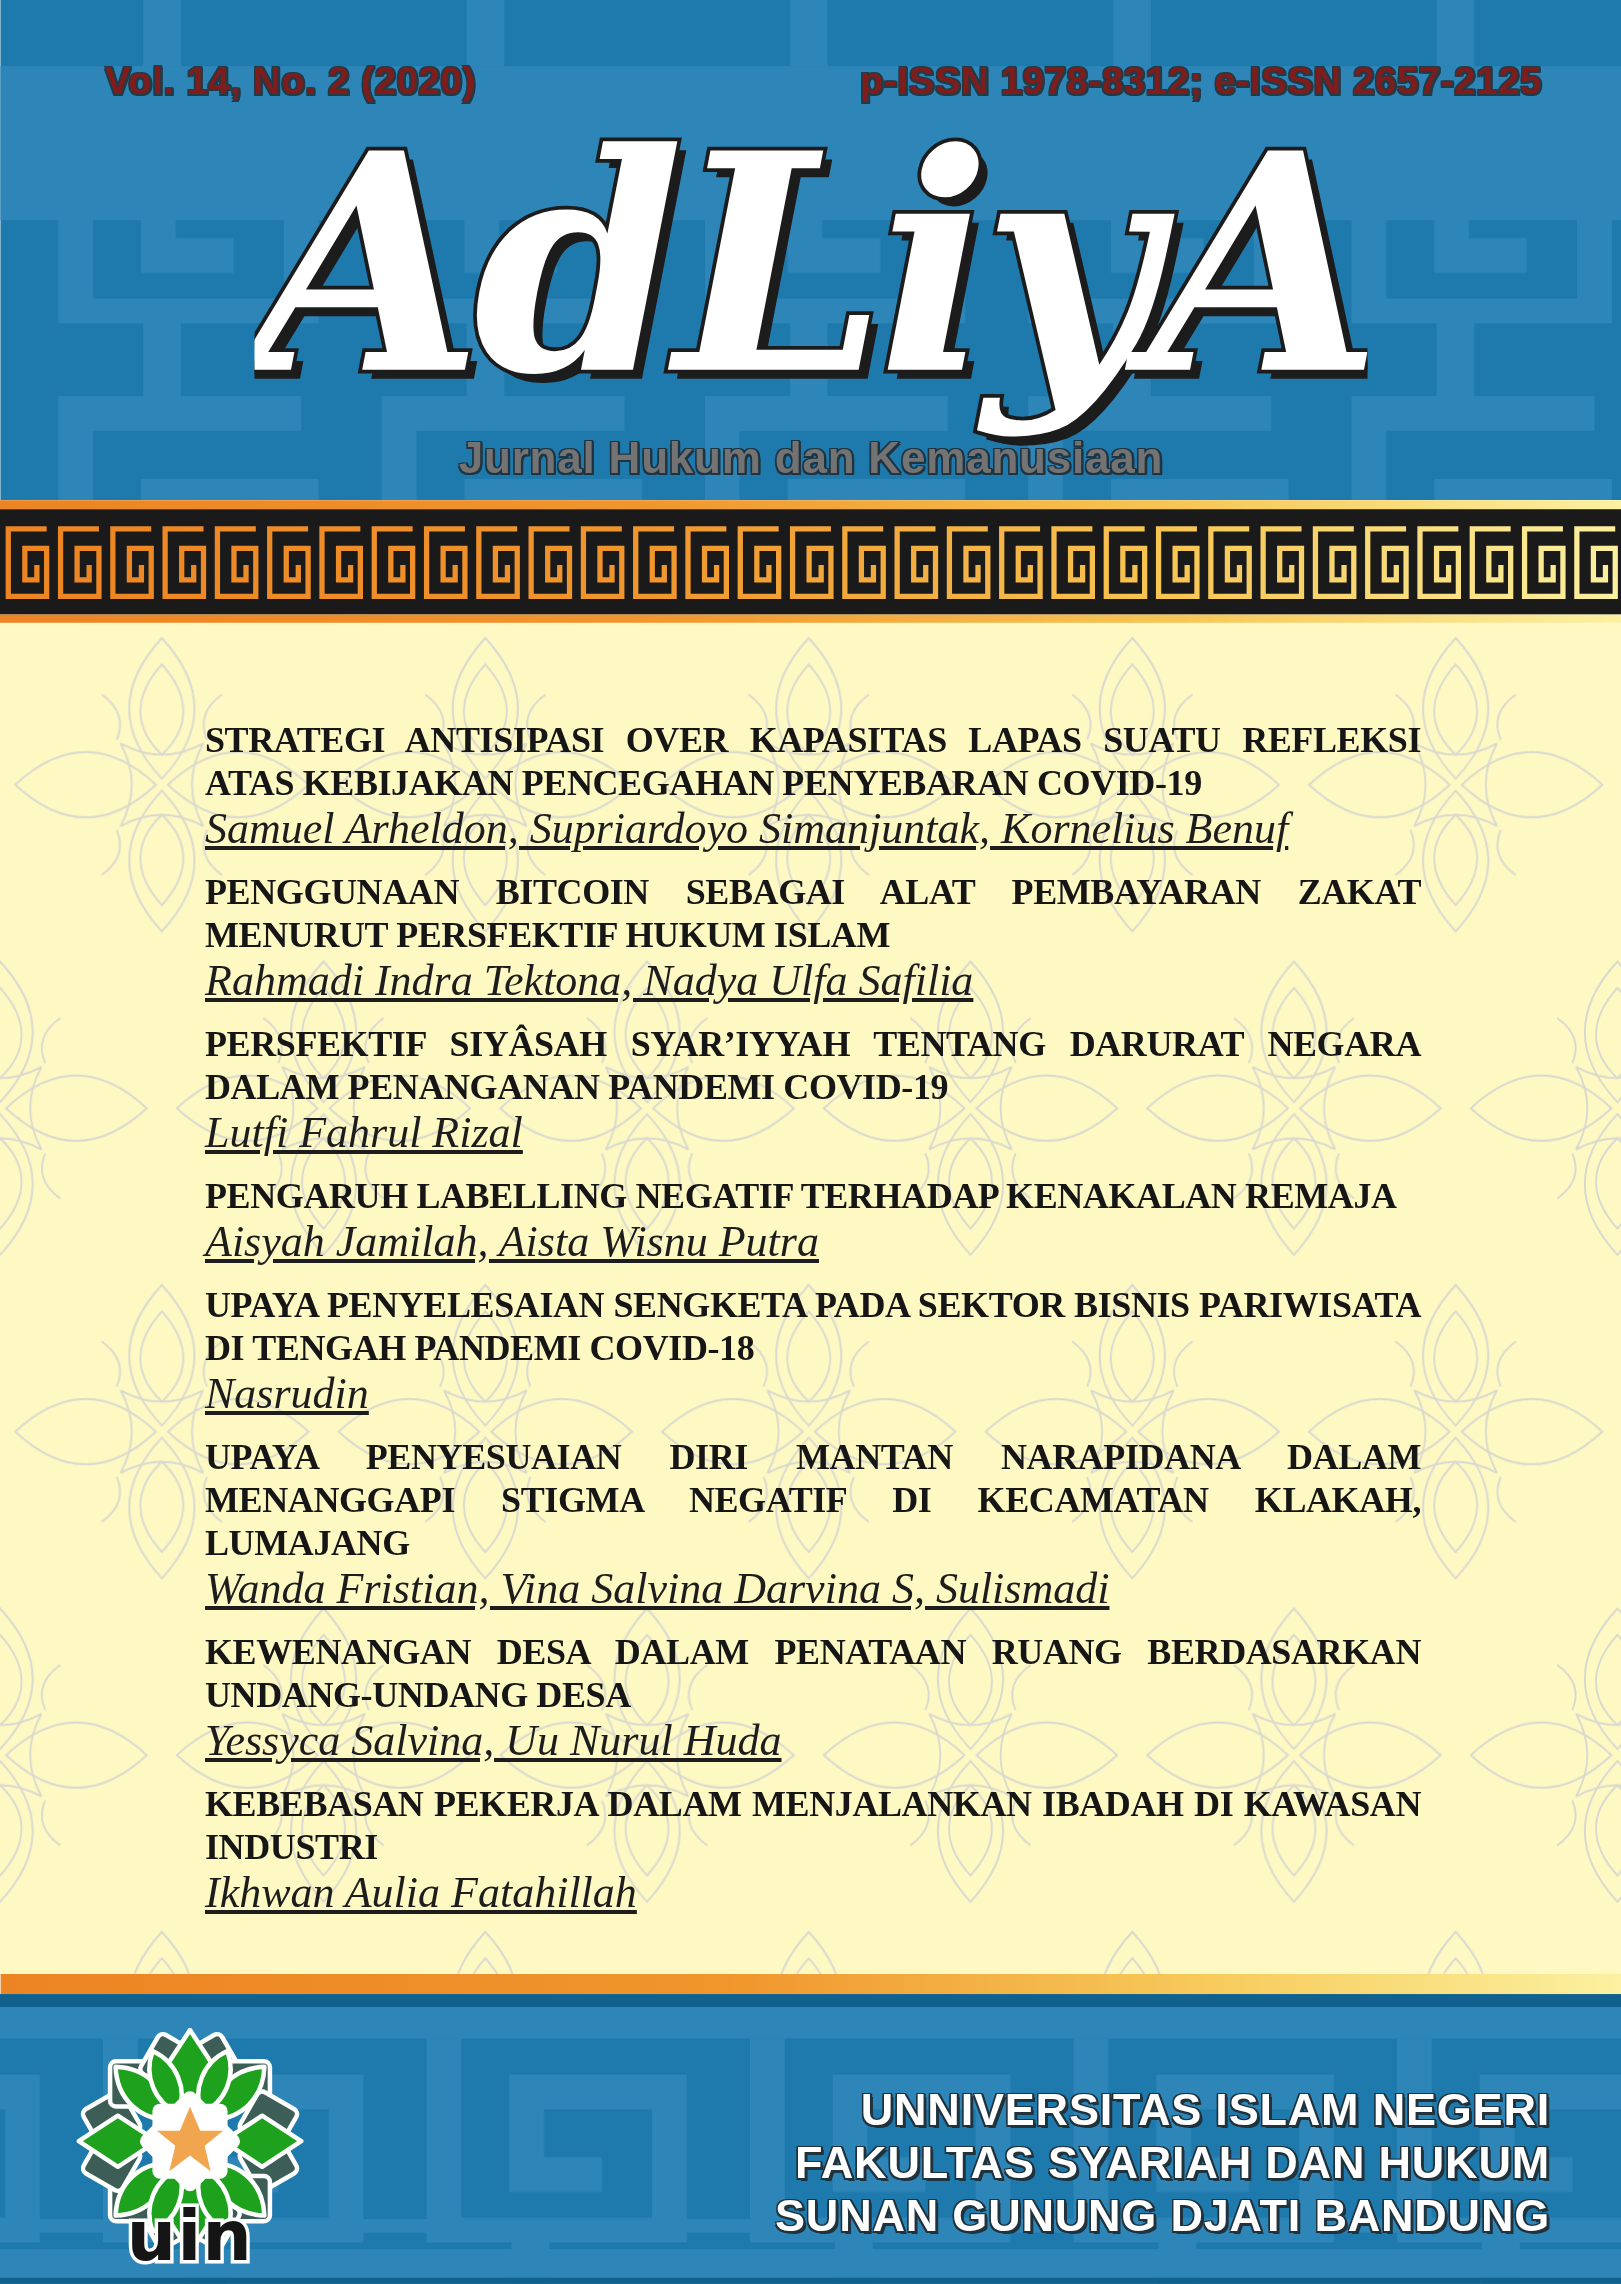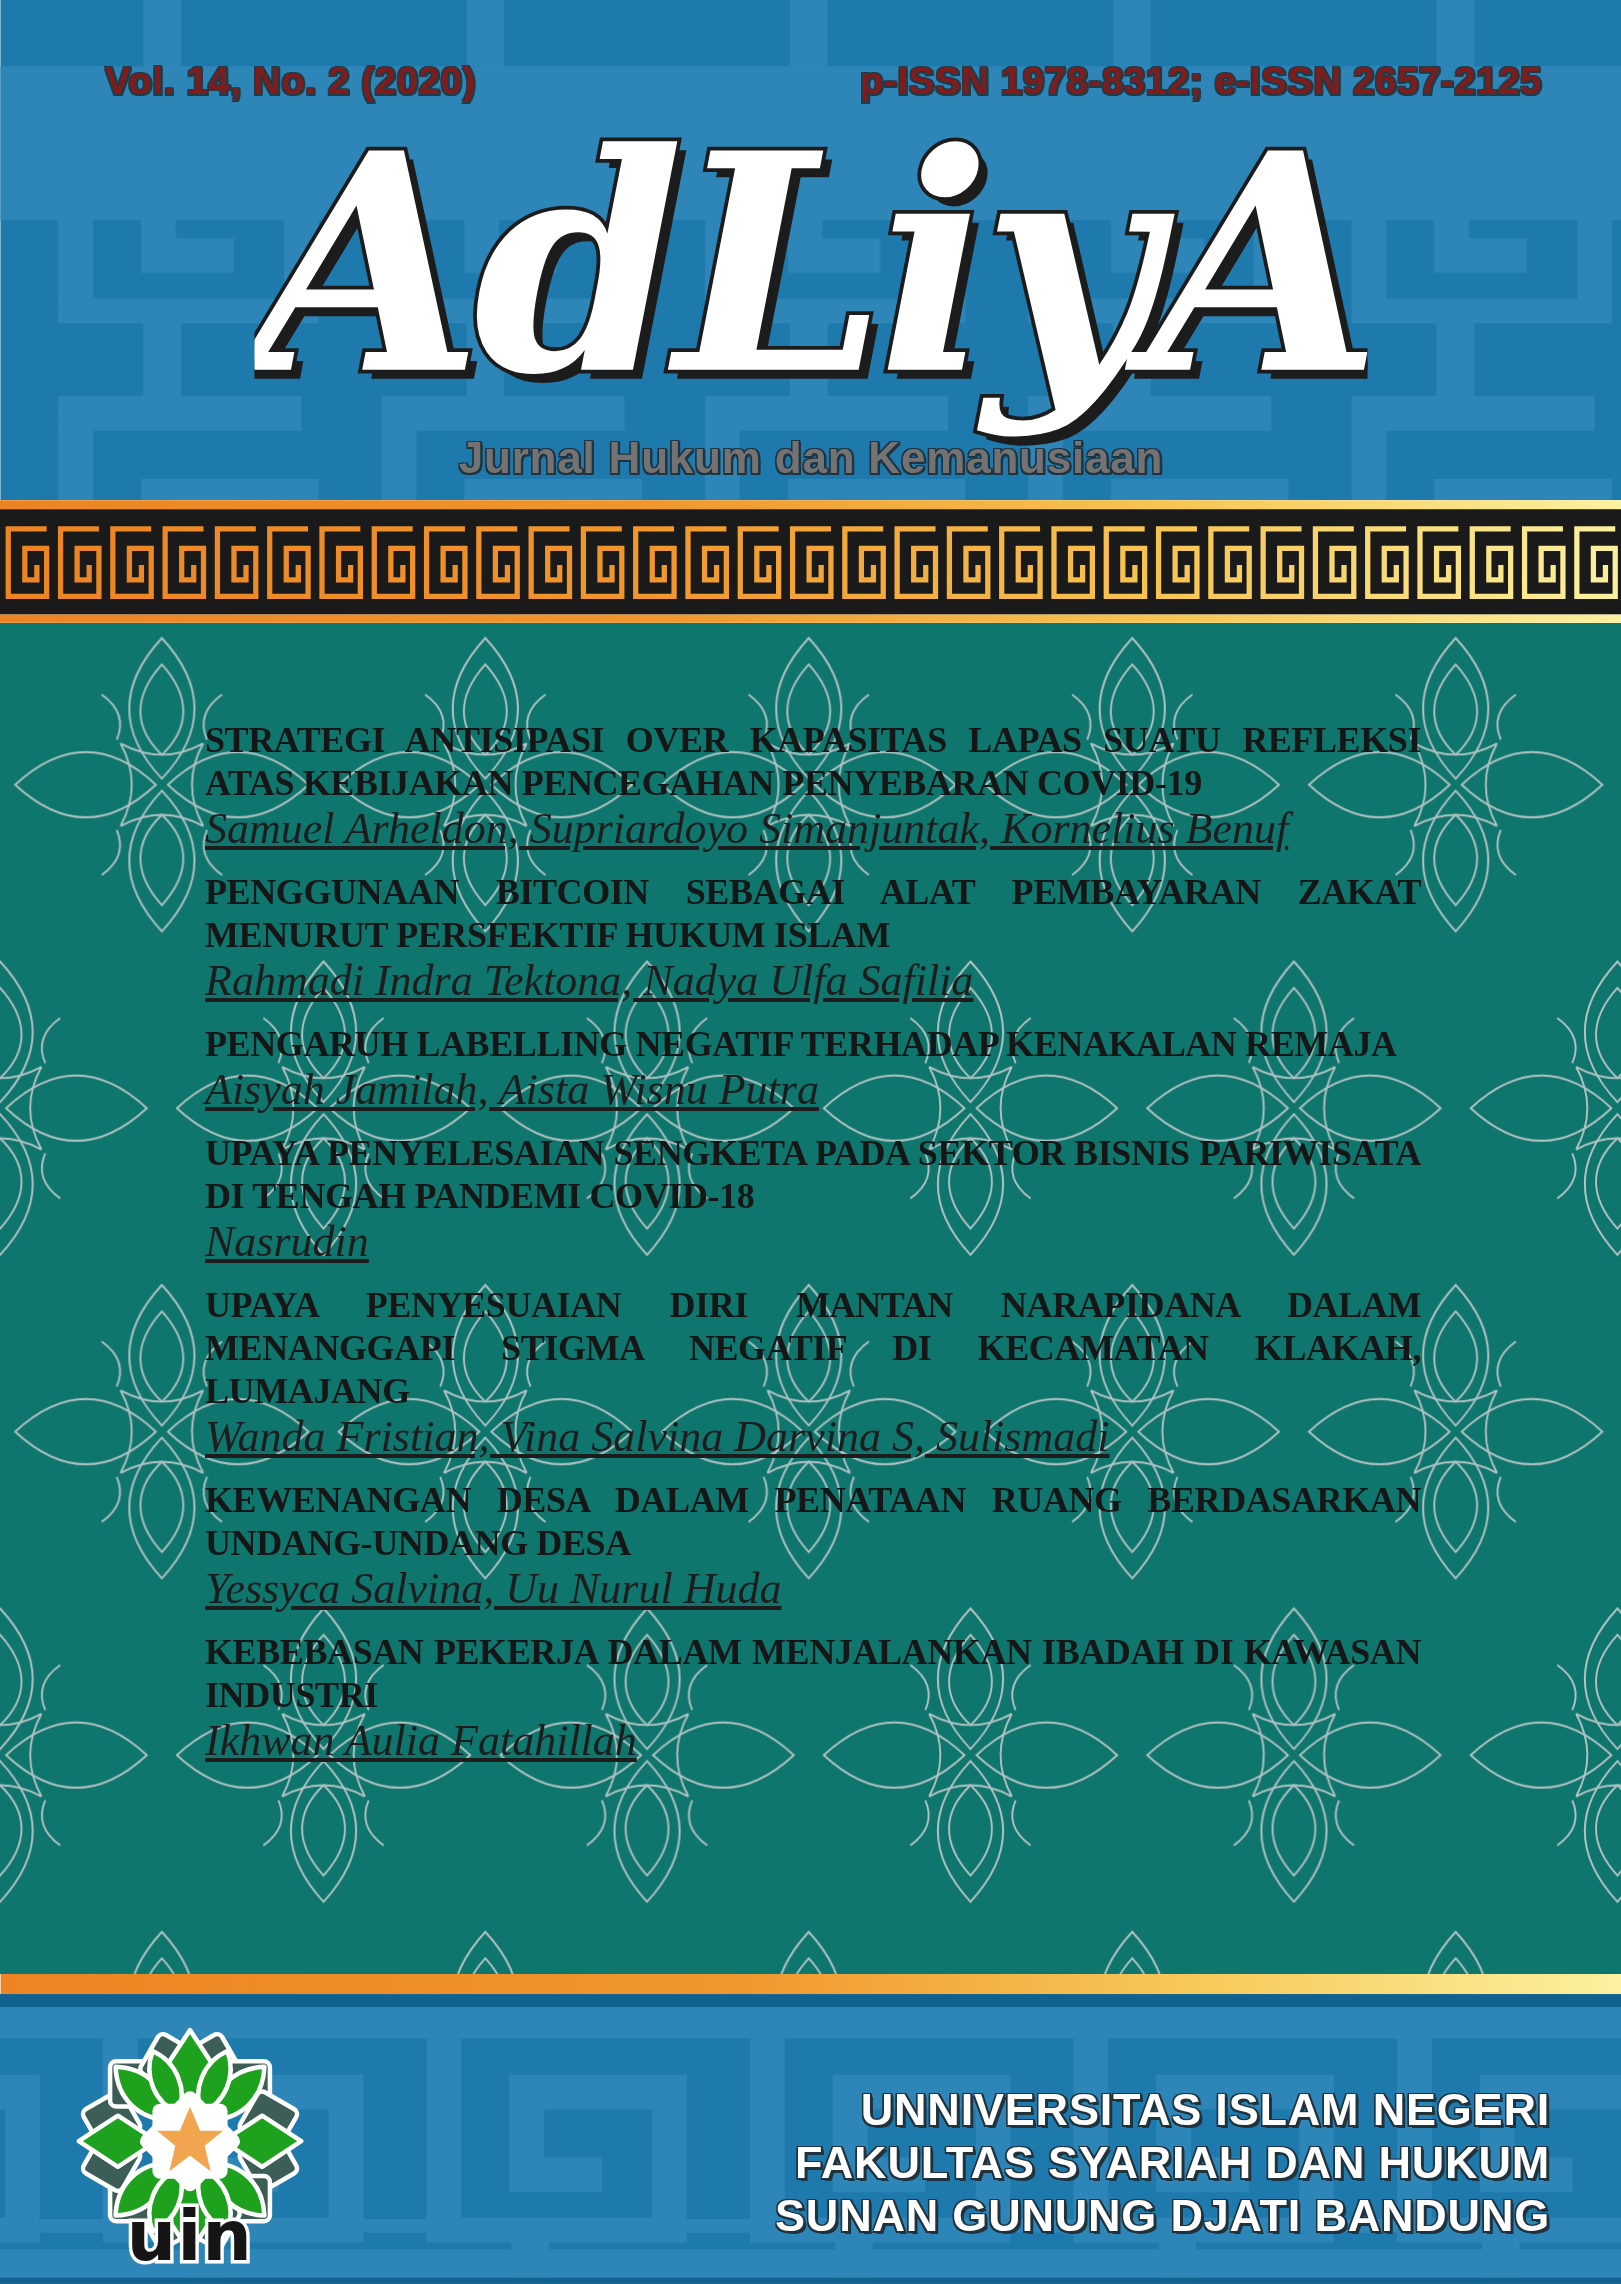--- a/index.html
+++ b/index.html
@@ -20,21 +20,21 @@
   }
   .masthead-svg{position:absolute;left:50%;top:72px;transform:translateX(-50%);}
   .subtitle{
     position:absolute;top:433px;left:0;width:100%;text-align:center;
     color:#737373;font-weight:bold;font-size:44px;letter-spacing:0.8px;
     text-shadow:2.3px 2.3px 0 #1f3440,-1.5px -1.5px 0 #1f3440,1.5px -1.5px 0 #1f3440,-1.5px 1.5px 0 #1f3440,0 2.3px 0 #1f3440,2.3px 0 0 #1f3440;
   }
   
   .gold-band{position:absolute;left:0;top:500px;width:1622px;height:123px;}
   
-  .content{position:absolute;left:0;top:623px;width:1622px;height:1351px;background:#0f766e;}
+  .content{position:absolute;left:0;top:623px;width:1622px;height:1351px;background:#fef9c3;}
   .content svg.damask{position:absolute;inset:0;}
   .articles{position:absolute;left:205px;top:96px;width:1216px;}
   .article{margin-bottom:23px;}
   .article .title{
     font-family:"Liberation Serif",serif;font-weight:bold;color:#161616;
     font-size:36px;line-height:43px;letter-spacing:-0.4px;
     text-align:justify;text-align-last:left;
   }
   .article .authors{
     font-family:"Liberation Serif",serif;font-style:italic;color:#1d1d1d;
@@ -189,20 +189,24 @@
     <div class="articles">
       <div class="article">
         <div class="title">STRATEGI ANTISIPASI OVER KAPASITAS LAPAS SUATU REFLEKSI ATAS KEBIJAKAN PENCEGAHAN PENYEBARAN COVID-19</div>
         <div class="authors">Samuel Arheldon, Supriardoyo Simanjuntak, Kornelius Benuf</div>
       </div>
       <div class="article">
         <div class="title">PENGGUNAAN BITCOIN SEBAGAI ALAT PEMBAYARAN ZAKAT MENURUT PERSFEKTIF HUKUM ISLAM</div>
         <div class="authors">Rahmadi Indra Tektona, Nadya Ulfa Safilia</div>
       </div>
       <div class="article">
+        <div class="title">PERSFEKTIF SIYÂSAH SYAR’IYYAH TENTANG DARURAT NEGARA DALAM PENANGANAN PANDEMI COVID-19</div>
+        <div class="authors">Lutfi Fahrul Rizal</div>
+      </div>
+      <div class="article">
         <div class="title">PENGARUH LABELLING NEGATIF TERHADAP KENAKALAN REMAJA</div>
         <div class="authors">Aisyah Jamilah, Aista Wisnu Putra</div>
       </div>
       <div class="article">
         <div class="title">UPAYA PENYELESAIAN SENGKETA PADA SEKTOR BISNIS PARIWISATA DI TENGAH PANDEMI COVID-18</div>
         <div class="authors">Nasrudin</div>
       </div>
       <div class="article">
         <div class="title">UPAYA PENYESUAIAN DIRI MANTAN NARAPIDANA DALAM MENANGGAPI STIGMA NEGATIF DI KECAMATAN KLAKAH, LUMAJANG</div>
         <div class="authors">Wanda Fristian, Vina Salvina Darvina S, Sulismadi</div>

